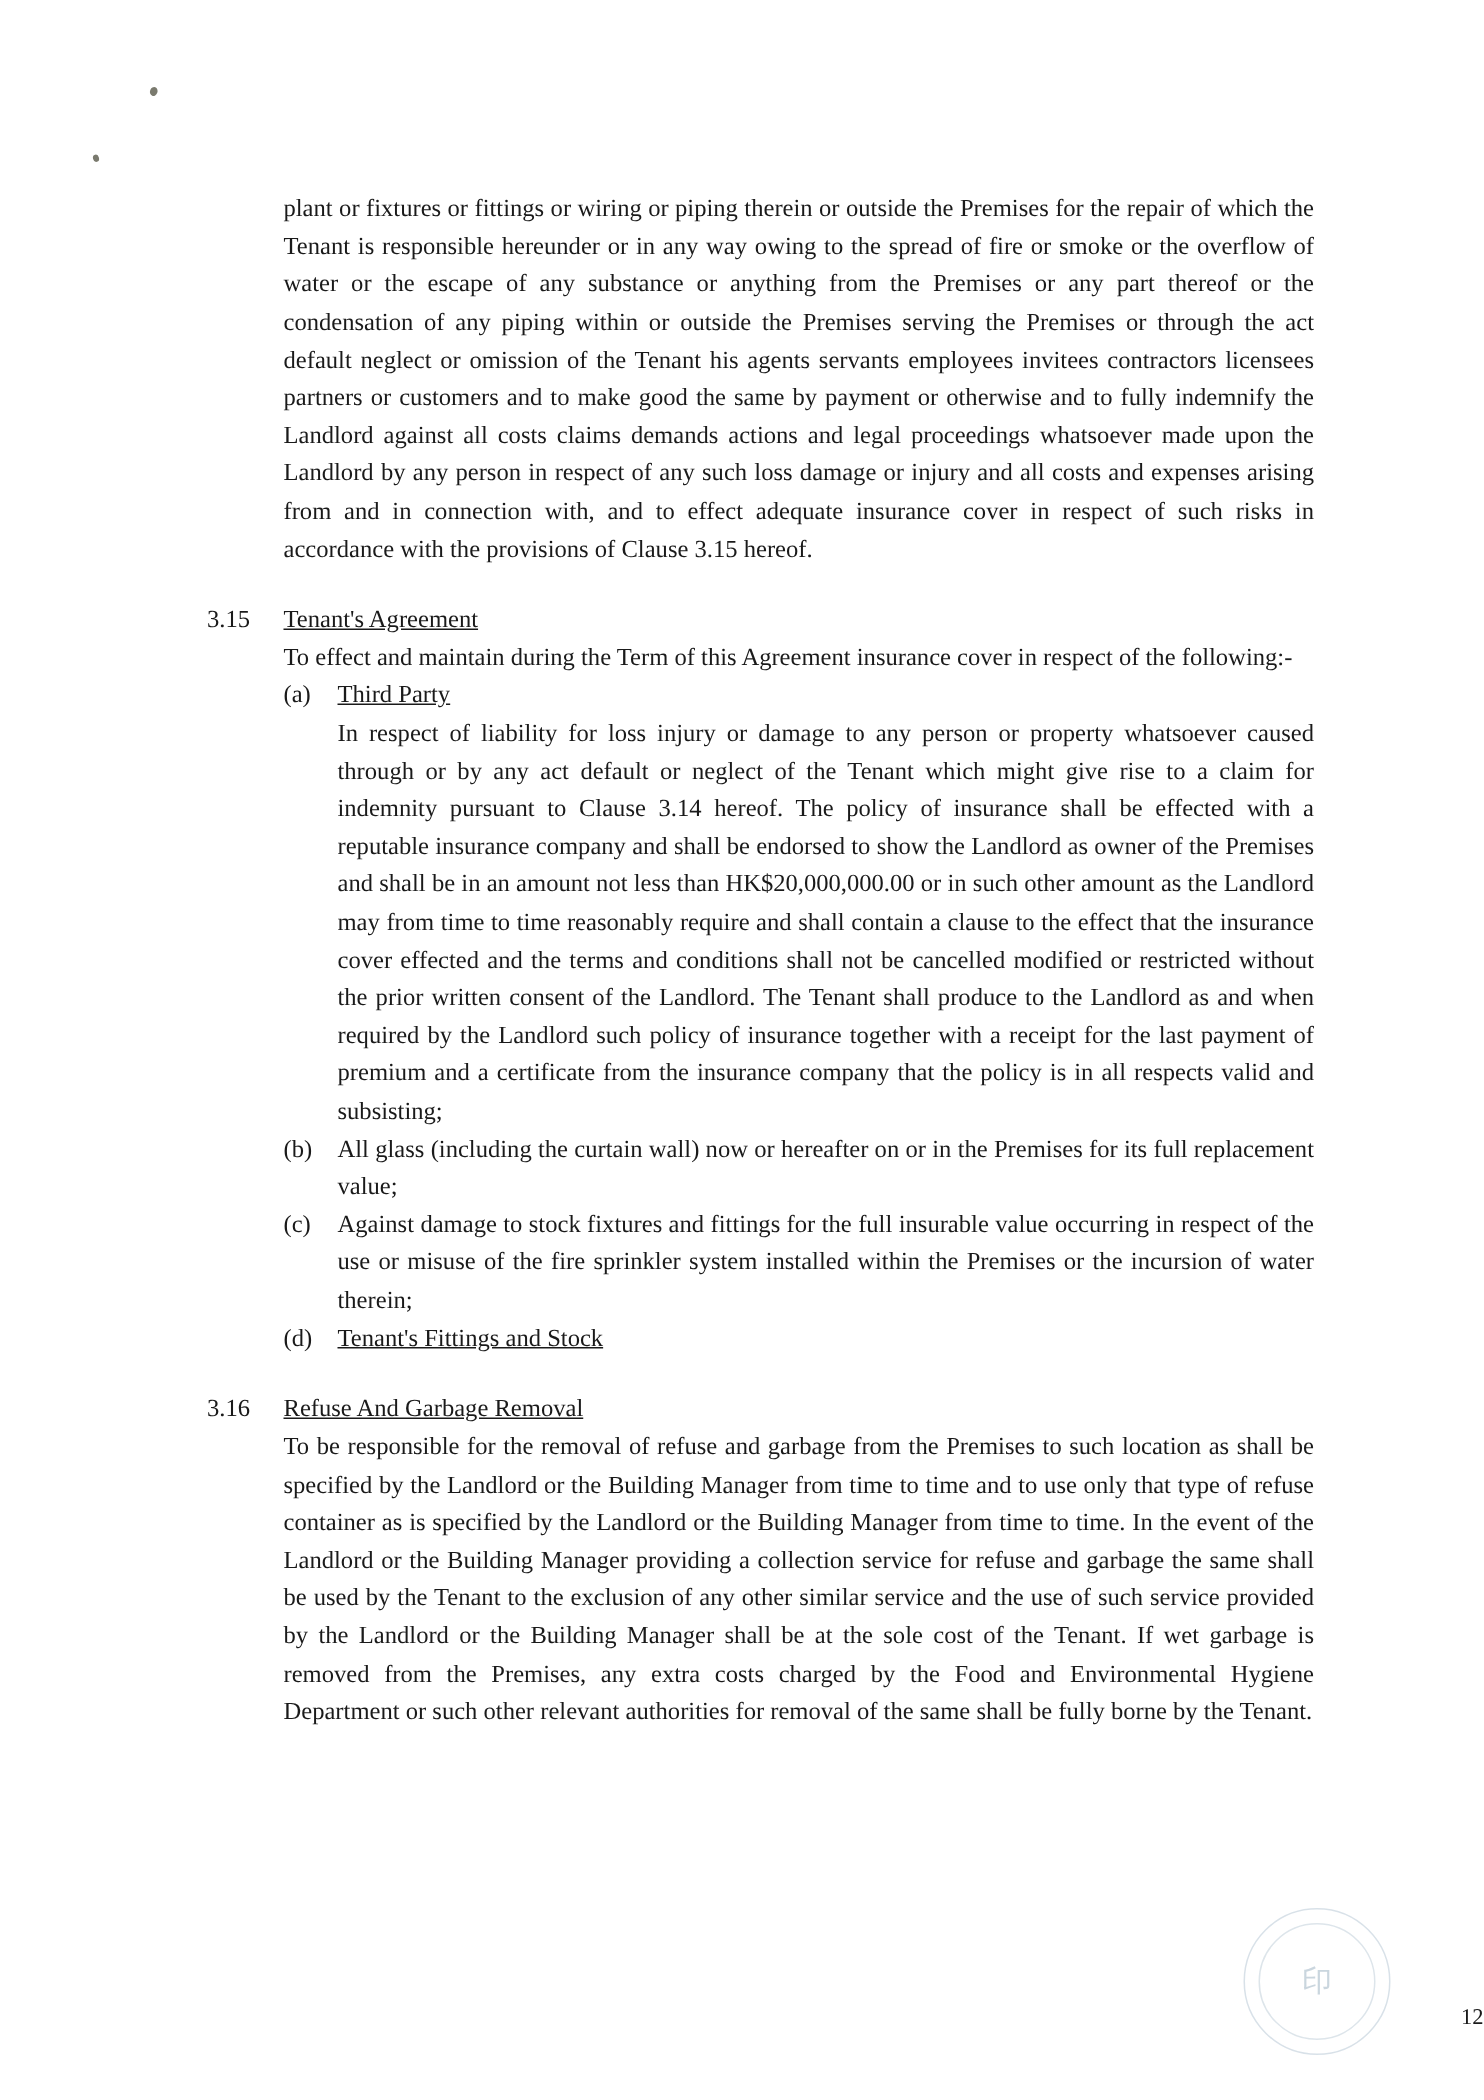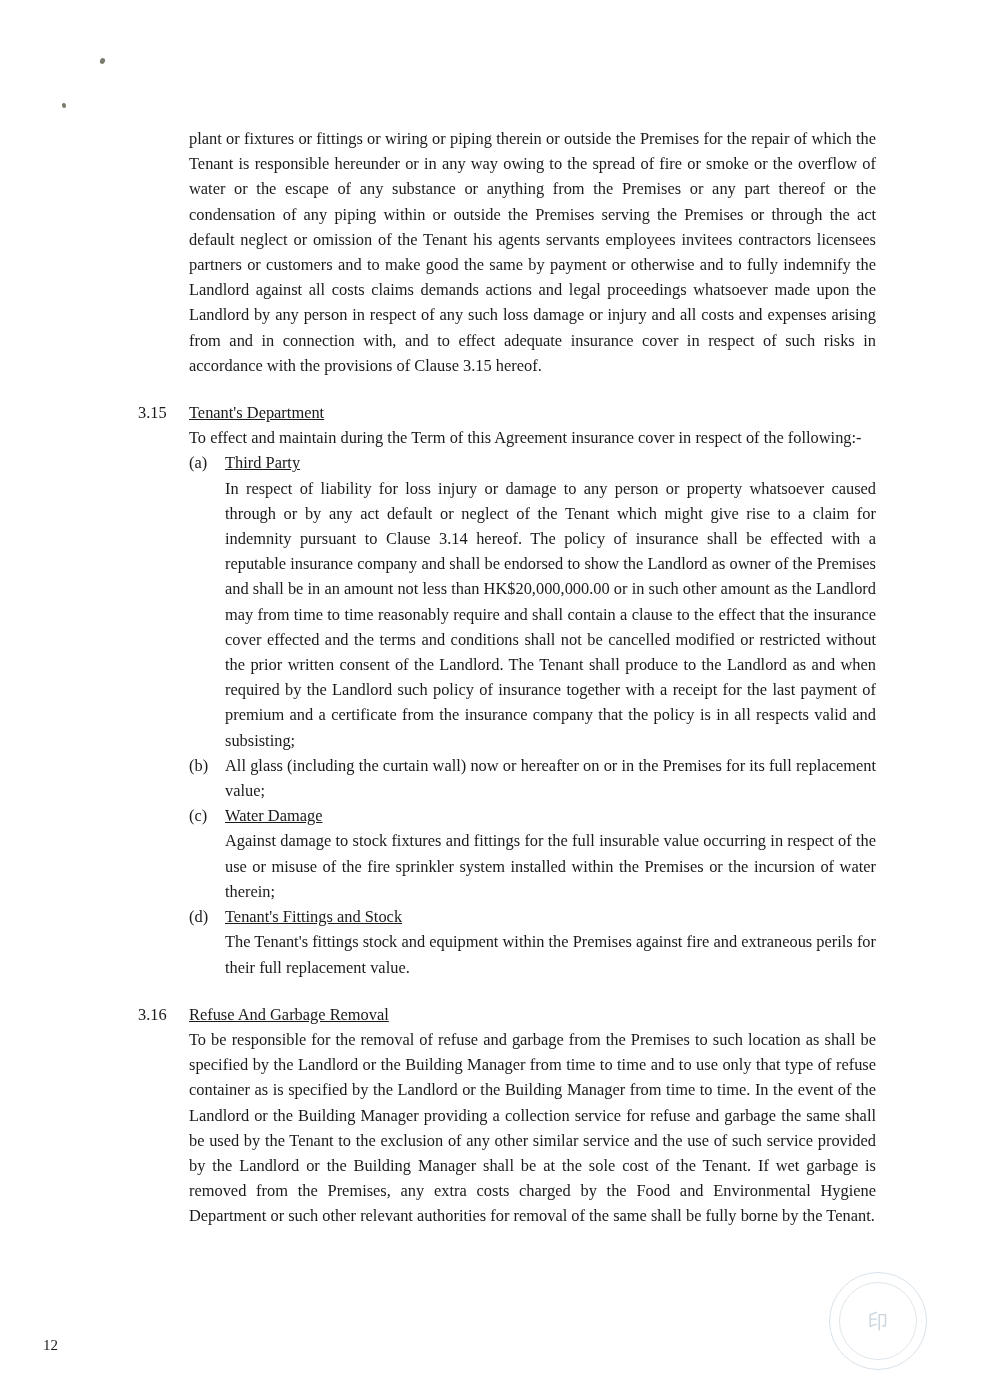--- a/index.html
+++ b/index.html
@@ -97,24 +97,23 @@
     font-size: 16.4px;
     line-height: 25.2px;
     text-align: justify;
   }
 
   .page-number {
     position: absolute;
     left: 0;
     right: 0;
     top: 1337px;
-    text-align: left;
+    text-align: right;
     font-size: 15px;
     font-family: "Liberation Serif", serif;
-    margin-left: 43px;
   }
 
   .stamp {
     position: absolute;
     right: 62px;
     top: 1272px;
     width: 96px;
     height: 96px;
     border-radius: 50%;
     border: 1.5px solid #b9c9d6;
@@ -150,51 +149,49 @@
 
   <div class="content">
 
     <div class="block intro">
       <p class="body-text">plant or fixtures or fittings or wiring or piping therein or outside the Premises for the repair of which the Tenant is responsible hereunder or in any way owing to the spread of fire or smoke or the overflow of water or the escape of any substance or anything from the Premises or any part thereof or the condensation of any piping within or outside the Premises serving the Premises or through the act default neglect or omission of the Tenant his agents servants employees invitees contractors licensees partners or customers and to make good the same by payment or otherwise and to fully indemnify the Landlord against all costs claims demands actions and legal proceedings whatsoever made upon the Landlord by any person in respect of any such loss damage or injury and all costs and expenses arising from and in connection with, and to effect adequate insurance cover in respect of such risks in accordance with the provisions of Clause 3.15 hereof.</p>
     </div>
 
     <div class="clause">
       <div class="clause-num">3.15</div>
       <div class="clause-body">
-        <div class="heading">Tenant's Department</div>
+        <div class="heading">Tenant's Agreement</div>
         <p class="body-text">To effect and maintain during the Term of this Agreement insurance cover in respect of the following:-</p>
 
         <div class="sub">
           <div class="sub-label">(a)</div>
           <div class="sub-inner">
             <div class="sub-text sub-heading">Third Party</div>
             <p class="sub-text">In respect of liability for loss injury or damage to any person or property whatsoever caused through or by any act default or neglect of the Tenant which might give rise to a claim for indemnity pursuant to Clause 3.14 hereof.   The policy of insurance shall be effected with a reputable insurance company and shall be endorsed to show the Landlord as owner of the Premises and shall be in an amount not less than HK$20,000,000.00 or in such other amount as the Landlord may from time to time reasonably require and shall contain a clause to the effect that the insurance cover effected and the terms and conditions shall not be cancelled modified or restricted without the prior written consent of the Landlord.   The Tenant shall produce to the Landlord as and when required by the Landlord such policy of insurance together with a receipt for the last payment of premium and a certificate from the insurance company that the policy is in all respects valid and subsisting;</p>
           </div>
         </div>
 
         <div class="sub">
           <div class="sub-label">(b)</div>
           <div class="sub-inner">
             <p class="sub-text">All glass (including the curtain wall) now or hereafter on or in the Premises for its full replacement value;</p>
           </div>
         </div>
 
         <div class="sub">
           <div class="sub-label">(c)</div>
           <div class="sub-inner">
-            <div class="sub-text sub-heading">Water Damage</div>
             <p class="sub-text">Against damage to stock fixtures and fittings for the full insurable value occurring in respect of the use or misuse of the fire sprinkler system installed within the Premises or the incursion of water therein;</p>
           </div>
         </div>
 
         <div class="sub">
           <div class="sub-label">(d)</div>
           <div class="sub-inner">
             <div class="sub-text sub-heading">Tenant's Fittings and Stock</div>
-            <p class="sub-text">The Tenant's fittings stock and equipment within the Premises against fire and extraneous perils for their full replacement value.</p>
           </div>
         </div>
       </div>
     </div>
 
     <div class="clause">
       <div class="clause-num">3.16</div>
       <div class="clause-body">
         <div class="heading">Refuse And Garbage Removal</div>
         <p class="body-text">To be responsible for the removal of refuse and garbage from the Premises to such location as shall be specified by the Landlord or the Building Manager from time to time and to use only that type of refuse container as is specified by the Landlord or the Building Manager from time to time.   In the event of the Landlord or the Building Manager providing a collection service for refuse and garbage the same shall be used by the Tenant to the exclusion of any other similar service and the use of such service provided by the Landlord or the Building Manager shall be at the sole cost of the Tenant.   If wet garbage is removed from the Premises, any extra costs charged by the Food and Environmental Hygiene Department or such other relevant authorities for removal of the same shall be fully borne by the Tenant.</p>

